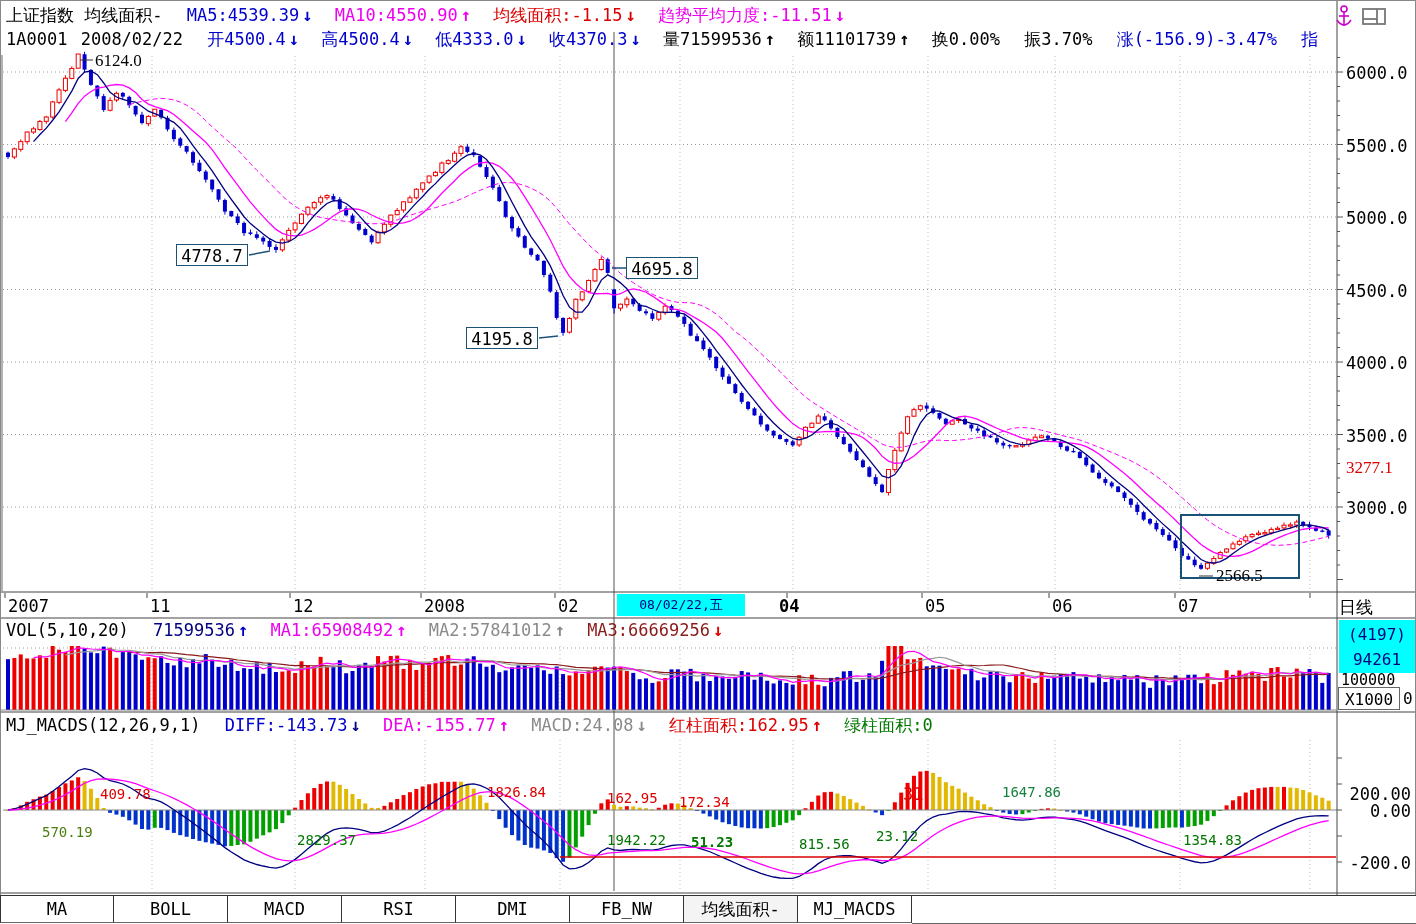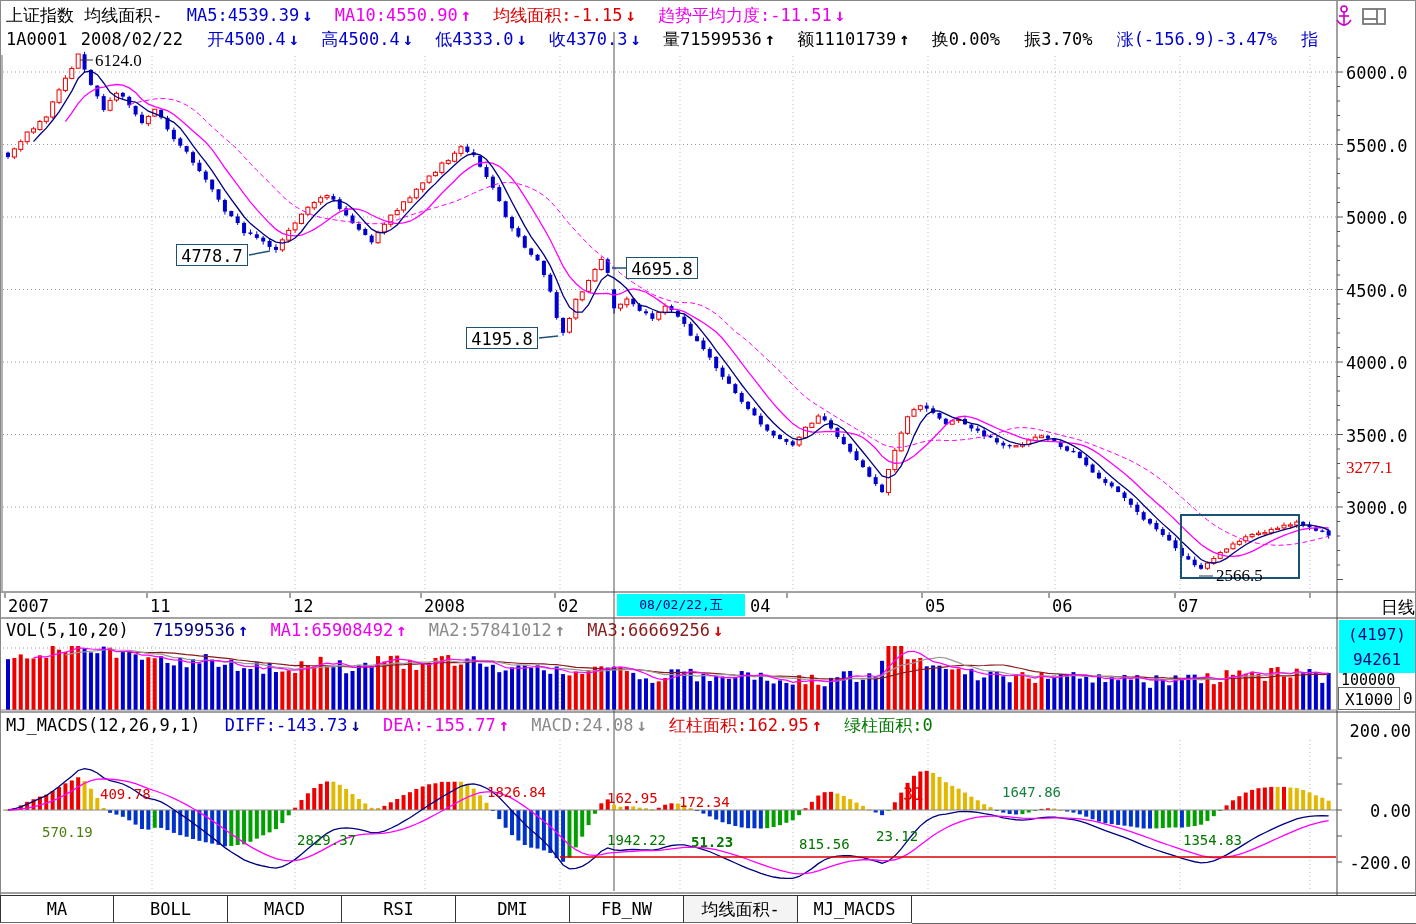--- a/index.html
+++ b/index.html
@@ -11,21 +11,21 @@
   .arrow{margin-right:12px !important;font-weight:bold;}
   .c-black{color:#000;} .c-blue{color:#0000cc;} .c-navy{color:#000080;}
   .c-mag{color:#ee00ee;} .c-red{color:#dd0000;} .c-gray{color:#8a8a8a;}
   .c-green{color:#007700;} .c-dred{color:#8b1a1a;}
   #chart-svg{position:absolute;left:0;top:0;z-index:0;}
   .axis-label{position:absolute;left:1346px;width:66px;height:18px;font-size:17px;z-index:5;}
   .macd-axis-label{position:absolute;left:1340px;width:71px;height:18px;text-align:right;font-size:17px;z-index:5;}
   .date-label{position:absolute;top:596px;height:20px;font-size:17px;z-index:5;}
   .date-sel{position:absolute;left:617px;top:594px;width:128px;height:22px;background:#00ffff;
             color:#000080;text-align:center;line-height:22px;font-size:13px;z-index:6;}
-  .period-cell{position:absolute;left:1339px;top:596px;width:76px;text-align:right;font-size:17px;z-index:5;}
+  .period-cell{position:absolute;left:1339px;top:596px;width:76px;text-align:left;font-size:17px;z-index:5;}
   .info-box{position:absolute;left:1339px;top:620px;width:76px;height:53px;background:#00ffff;
             color:#000080;text-align:center;font-size:16px;line-height:25px;padding-top:2px;
             box-sizing:border-box;z-index:6;}
   .vol-axis-top{position:absolute;left:1341px;top:671px;width:70px;height:16px;font-size:15px;overflow:hidden;z-index:5;}
   .unit-box{position:absolute;left:1338px;top:687px;width:62px;height:23px;border:1.5px solid #666;
             background:#fff;text-align:center;line-height:23px;font-size:16px;z-index:6;box-sizing:border-box;}
   .vol-zero{position:absolute;left:1403px;top:689px;font-size:16px;z-index:5;}
   .box-label{position:absolute;width:72px;height:22px;line-height:22px;text-align:center;
              border:1.5px solid #1a5276;background:rgba(255,255,255,0.95);font-size:17px;z-index:5;box-sizing:border-box;}
   .free-label{position:absolute;font-size:17px;z-index:5;white-space:nowrap;font-family:Liberation Serif, serif;}
@@ -1068,27 +1068,27 @@
     <div class="axis-label" style="top: 353px;">4000.0</div>
     <div class="axis-label" style="top: 425.5px;">3500.0</div>
     <div class="axis-label" style="top: 498px;">3000.0</div>
   </div>
 <div id="date-labels">
     <div class="date-label" style="left: 8px;">2007</div>
     <div class="date-label" style="left: 150px;">11</div>
     <div class="date-label" style="left: 293px;">12</div>
     <div class="date-label" style="left: 424px;">2008</div>
     <div class="date-label" style="left: 558px;">02</div>
-    <div class="date-label" style="left: 750px;">04</div>
+    <div class="date-label" style="left: 779px; font-weight: bold;">04</div>
     <div class="date-label" style="left: 925px;">05</div>
     <div class="date-label" style="left: 1052px;">06</div>
     <div class="date-label" style="left: 1178px;">07</div>
   </div>
 <div id="macd-axis-labels">
-    <div class="macd-axis-label" style="top: 721px;">200.00</div>
+    <div class="macd-axis-label" style="top: 784px;">200.00</div>
     <div class="macd-axis-label" style="top: 801px;">0.00</div>
     <div class="macd-axis-label" style="top: 853px;">-200.0</div>
   </div>
 <div id="macd-annotations">
     <div class="macd-ann" style="left: 100px; top: 786px; color: rgb(221, 0, 0);">409.78</div>
     <div class="macd-ann" style="left: 42px; top: 824px; color: #4d7c0f;">570.19</div>
     <div class="macd-ann" style="left: 297px; top: 832px; color: rgb(0, 119, 0);">2829.37</div>
     <div class="macd-ann" style="left: 487px; top: 784px; color: rgb(221, 0, 0);">1826.84</div>
     <div class="macd-ann" style="left: 607px; top: 790px; color: rgb(221, 0, 0);">162.95</div>
     <div class="macd-ann" style="left: 679px; top: 794px; color: rgb(221, 0, 0);">172.34</div>

